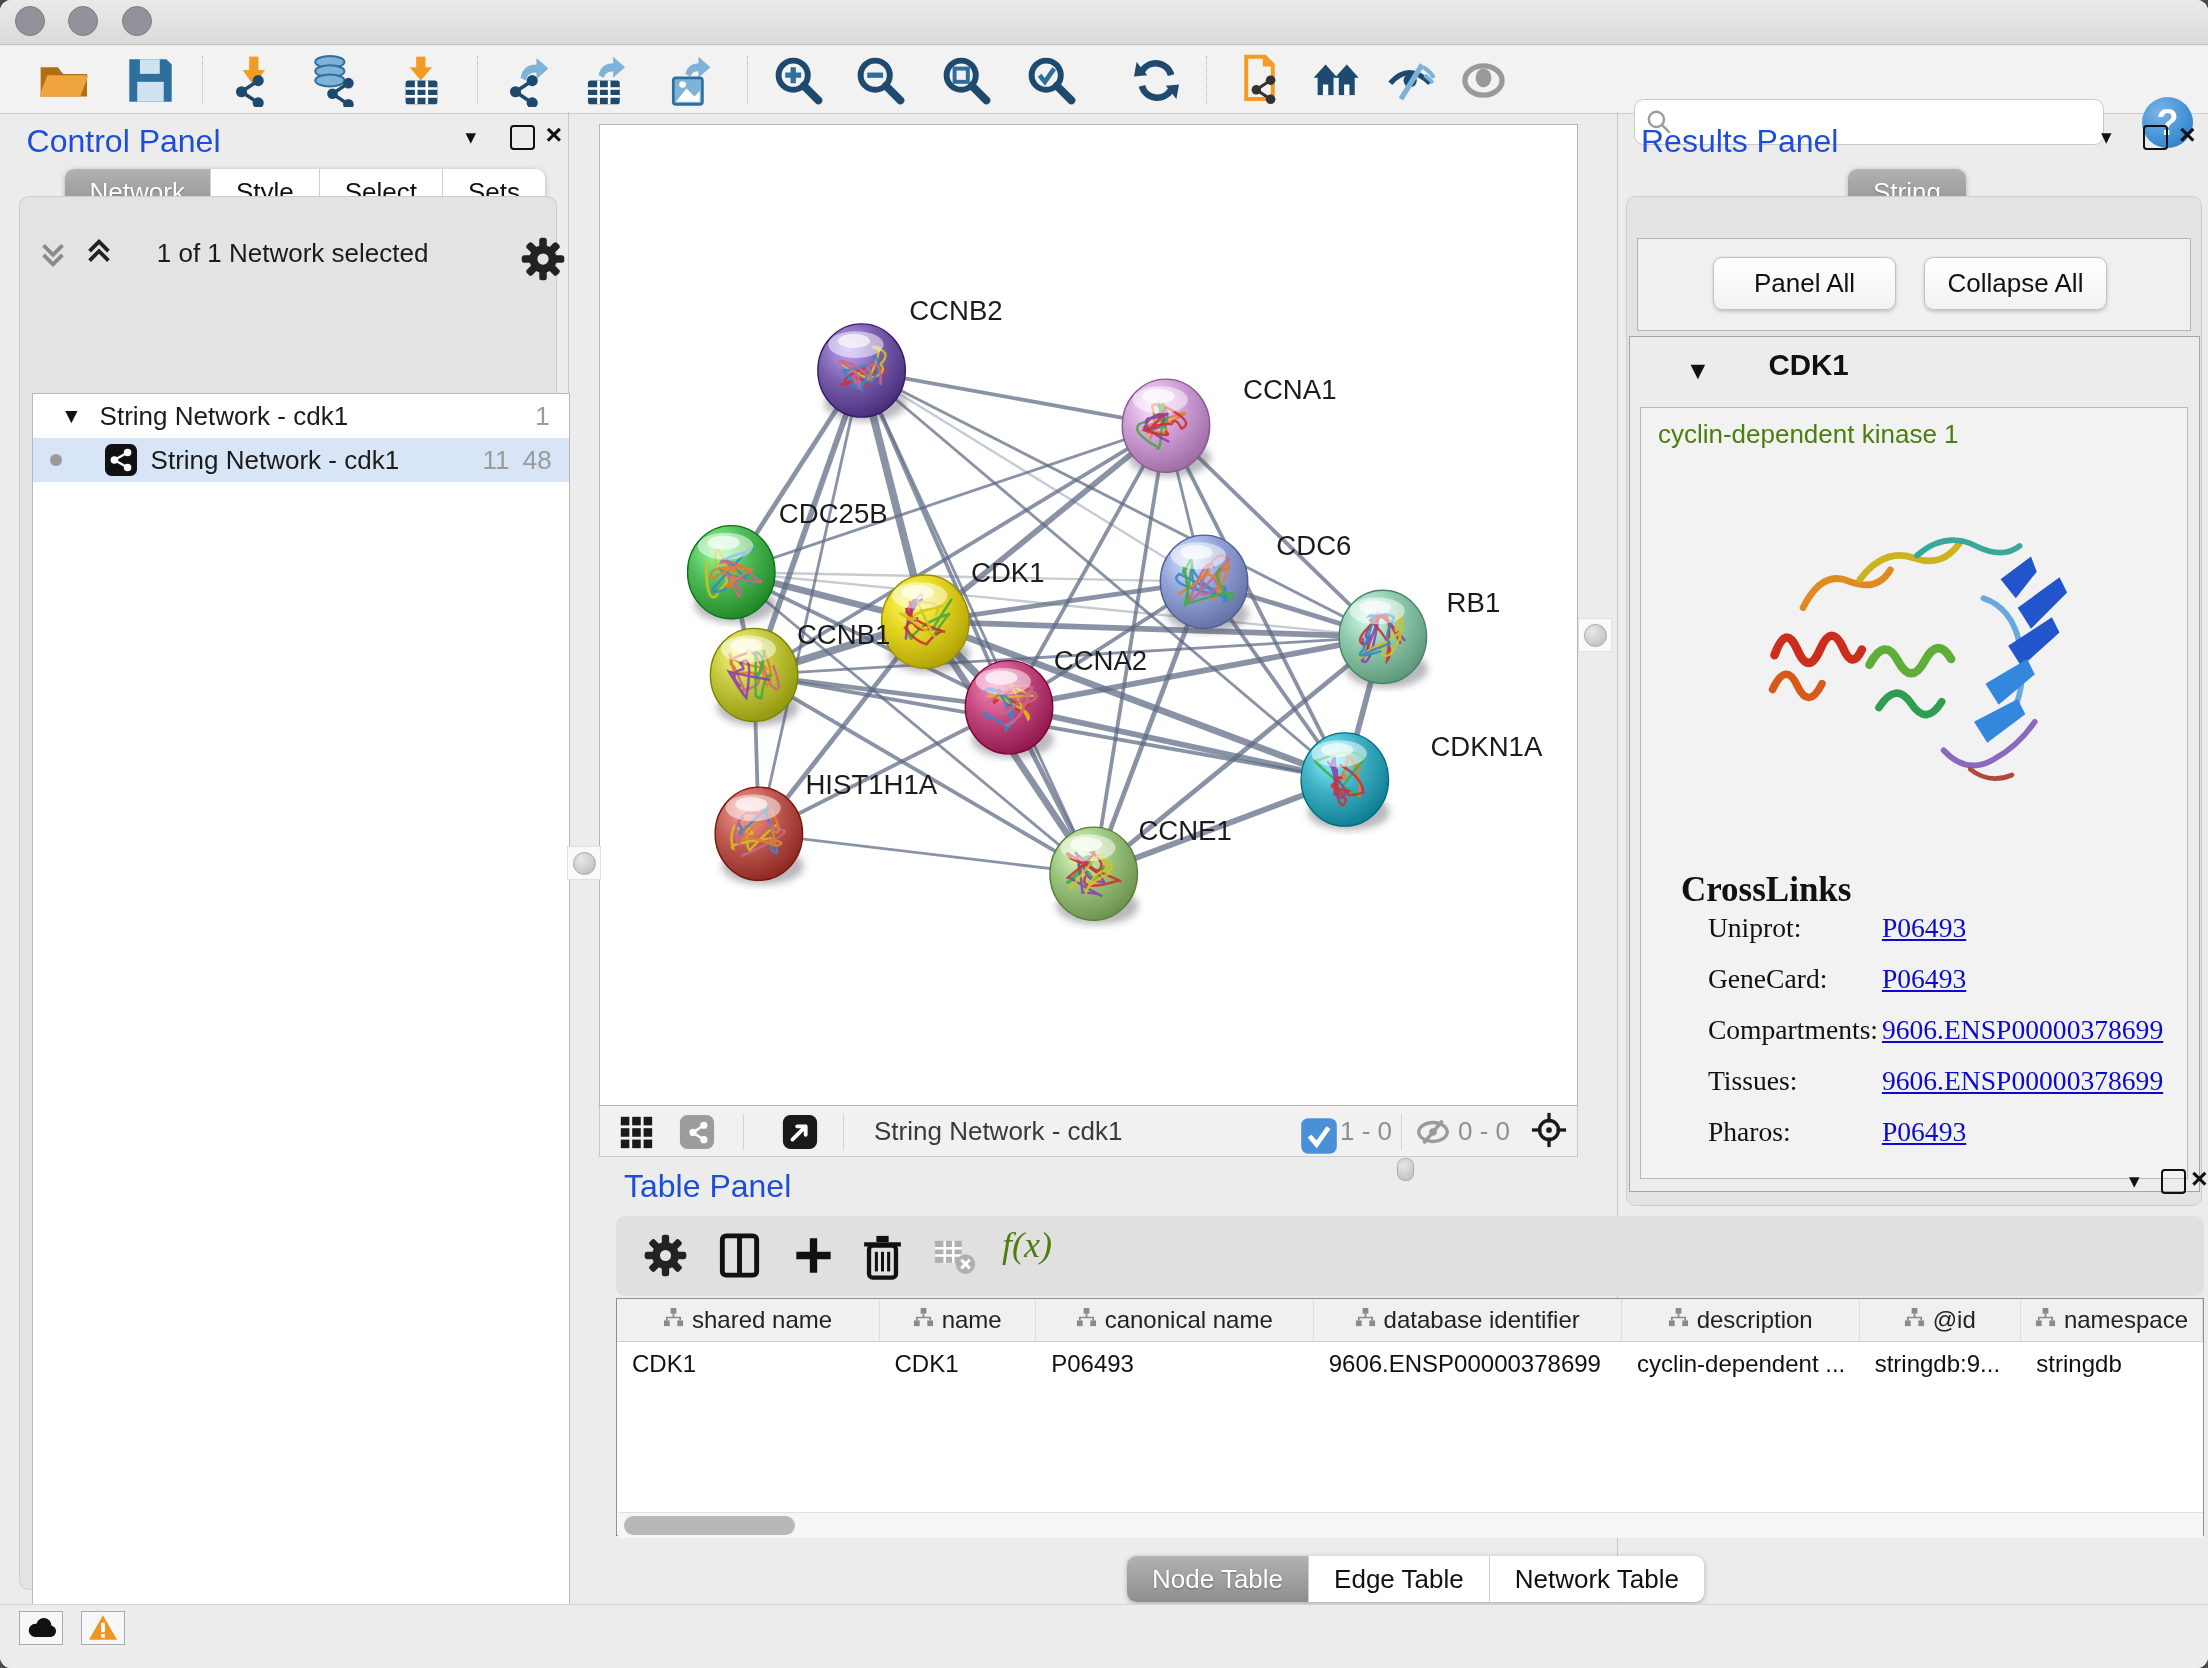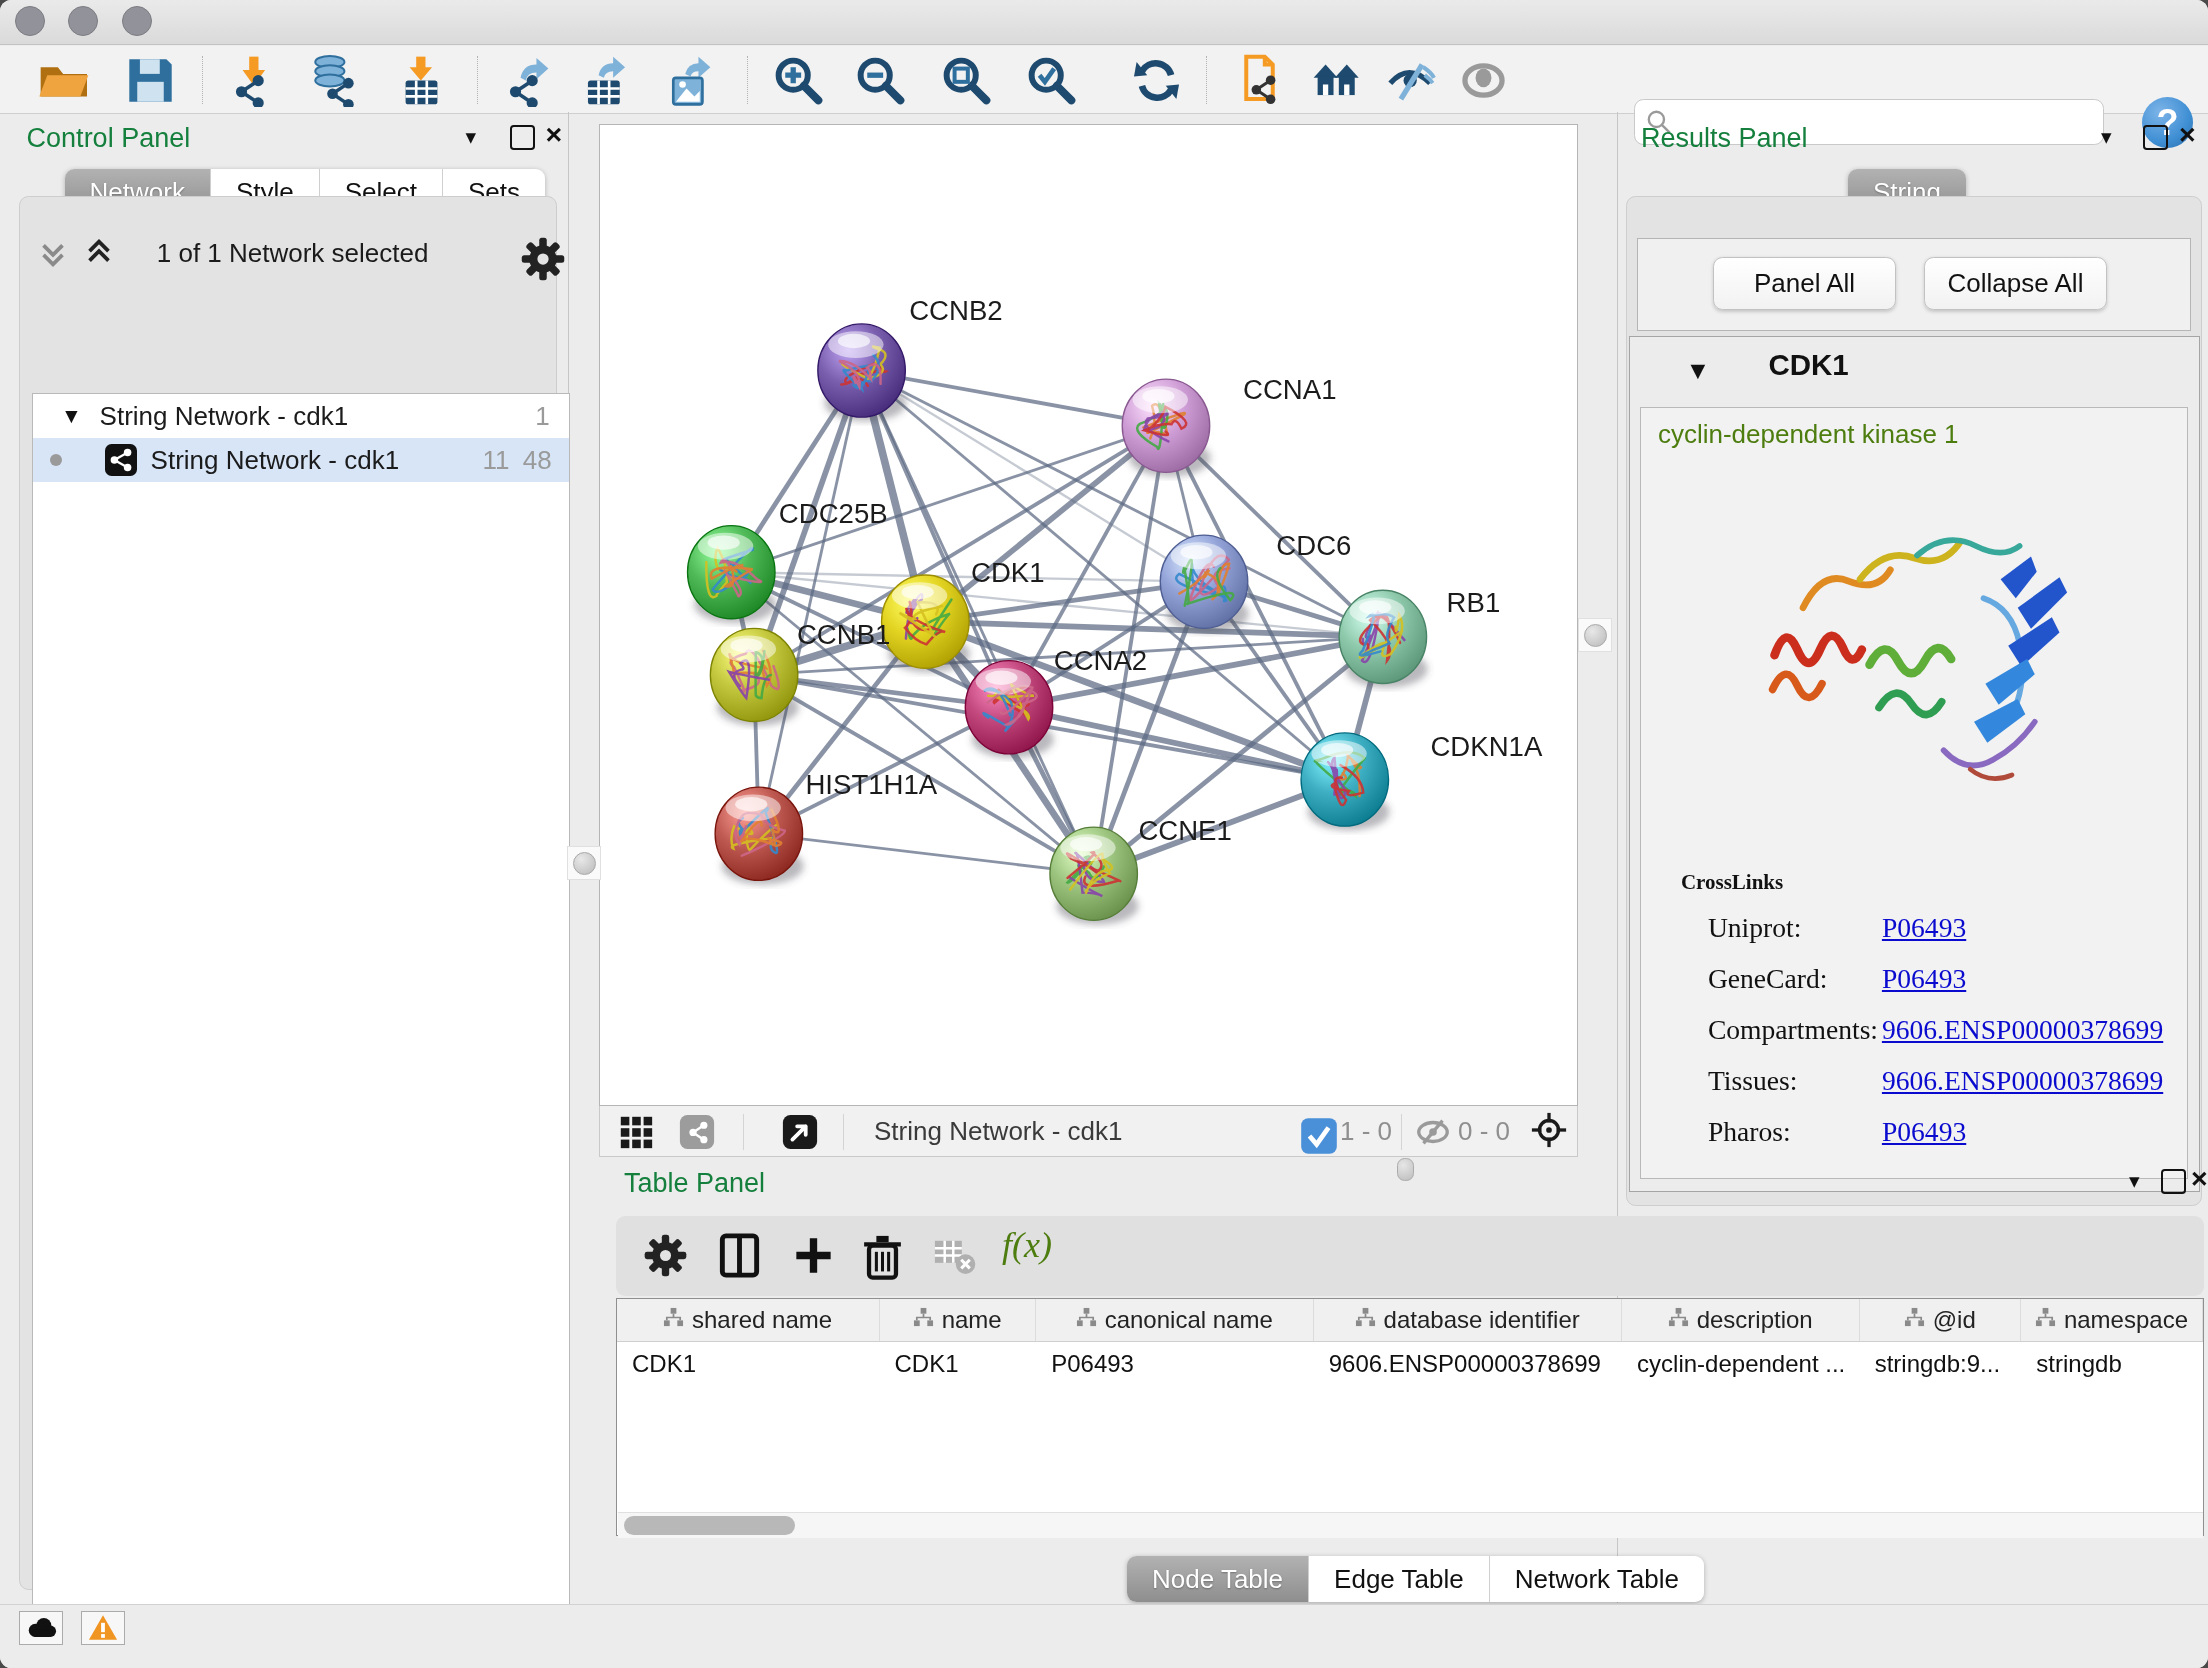--- a/index.html
+++ b/index.html
@@ -18,21 +18,21 @@
   .tbi{position:absolute;top:7.6px;width:53px;height:53px;cursor:pointer;}
   .tbi svg{width:53px;height:53px;}
   .tsep{position:absolute;top:9.5px;height:48px;border-left:1.9px dotted #b3b3b3;width:0;}
   .searchbox{position:absolute;left:1634px;top:53px;width:470px;height:46px;background:#fff;
     border:1.9px solid #c9c9c9;border-radius:9.5px;box-sizing:border-box;}
   .searchbox svg{position:absolute;left:9.5px;top:7.6px;width:28.5px;height:28.5px;}
   .helpbtn{position:absolute;left:2142px;top:51px;width:51px;height:51px;border-radius:50%;
     background:radial-gradient(circle at 35% 30%,#7db4e8,#3f8fd4 60%,#2a6ca8);
     color:#fff;font-size:36px;font-weight:bold;text-align:center;line-height:51px;cursor:pointer;}
   
-  .pheader{position:absolute;font-size:27px;color:#15803d;}
+  .pheader{position:absolute;font-size:32px;color:#1d4ed8;}
   .pctl{position:absolute;font-size:25px;color:#111;cursor:pointer;}
   .xctl{font-weight:900;font-size:28.5px;}
   .sqctl{width:21px;height:21px;border:2.9px solid #111;border-radius:3.8px;}
   .tabrow{position:absolute;display:flex;height:46px;
     box-shadow:0 1.9px 4.8px rgba(0,0,0,.25);border-radius:9.5px;overflow:hidden;}
   .tab{padding:0 25px;font-size:26px;line-height:46px;background:#fff;color:#111;
     border-right:1px solid #cfcfcf;cursor:pointer;white-space:nowrap;}
   .tab:last-child{border-right:none;}
   .tab.sel{background:linear-gradient(#b2b2b2,#8e8e8e);color:#fff;text-shadow:0 1px 1.9px rgba(0,0,0,.3);}
   .recessed{position:absolute;background:#e3e3e3;border:1.9px solid #cdcdcd;border-radius:9.5px;box-sizing:border-box;}
@@ -644,21 +644,21 @@
             <polygon points="286,150 330,118 338,134 300,172"></polygon>
             <polygon points="276,190 322,160 330,176 290,212"></polygon>
           </g>
           <g fill="#3388dd">
             <polygon points="252,230 296,204 304,220 266,252"></polygon>
             <polygon points="240,270 286,246 294,262 254,292"></polygon>
           </g>
           <path d="M236 320 q20 16 44 6" fill="none" stroke="#b04a3a" stroke-width="5" stroke-linecap="round"></path>
         </svg>
 
-        <div class="serif" style="position:absolute;left:40px;top:462px;font-size:21px;font-weight:bold;color:#111;">CrossLinks</div>
+        <div class="serif" style="position:absolute;left:40px;top:462px;font-size:35px;font-weight:bold;color:#111;">CrossLinks</div>
         <div id="xlinks" class="serif" style="position:absolute;left:0;top:504px;width:548px;">
             <div class="xlrow">
      <span class="lab">Uniprot:</span>
      <span class="lnk">P06493</span>
             </div>
             <div class="xlrow">
      <span class="lab">GeneCard:</span>
      <span class="lnk">P06493</span>
             </div>
             <div class="xlrow">

